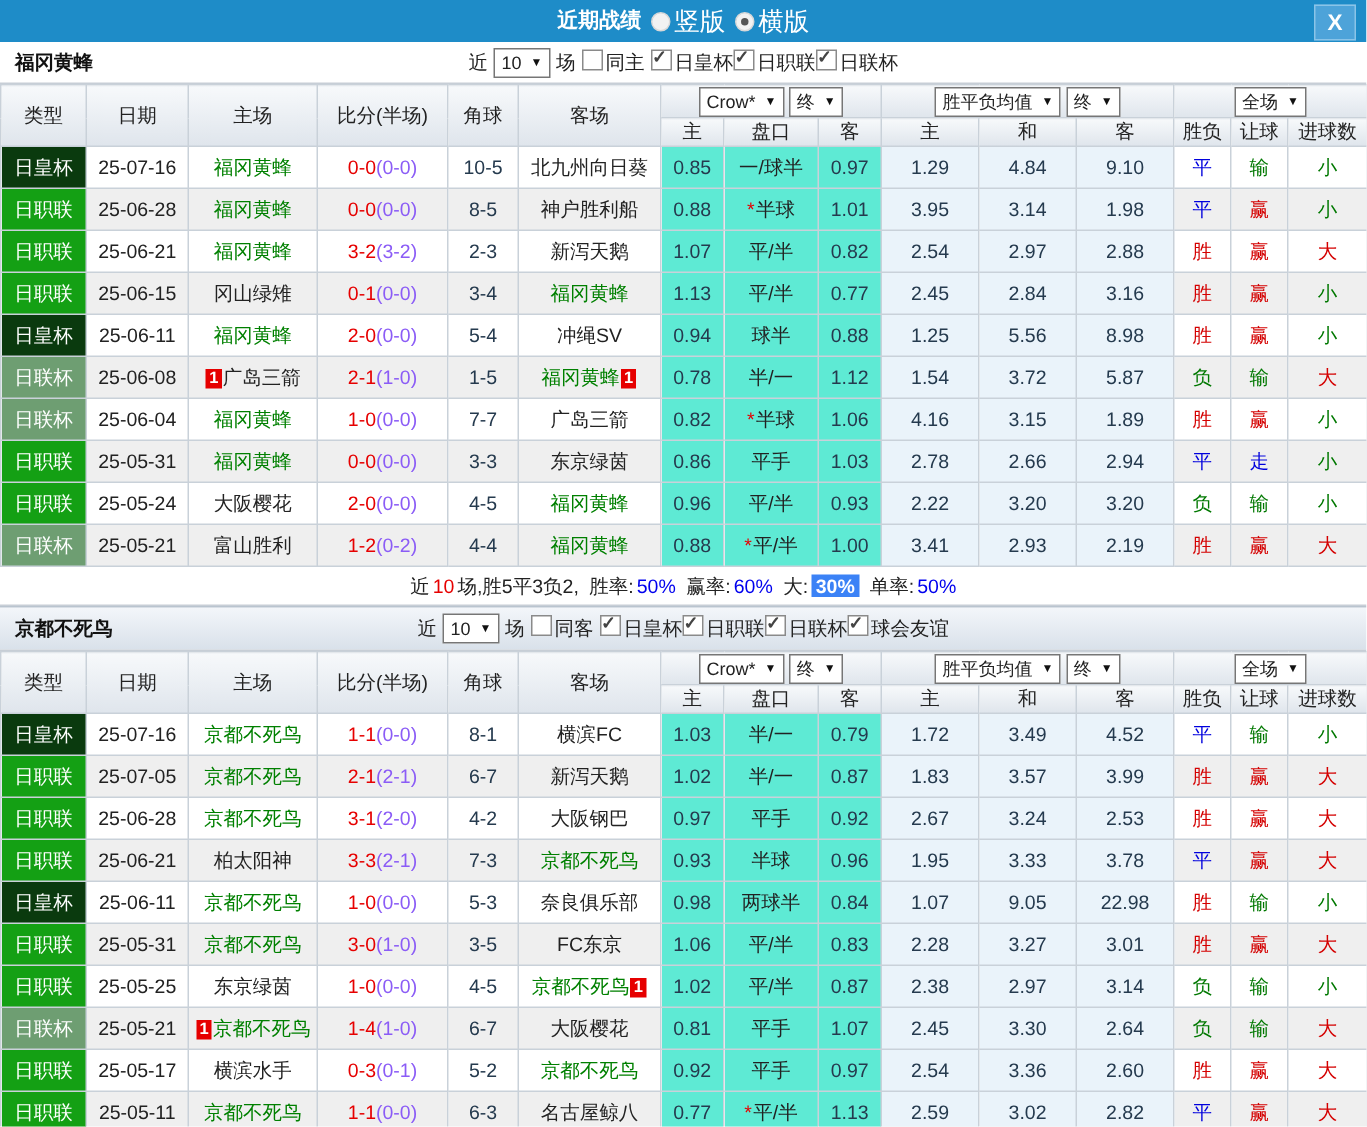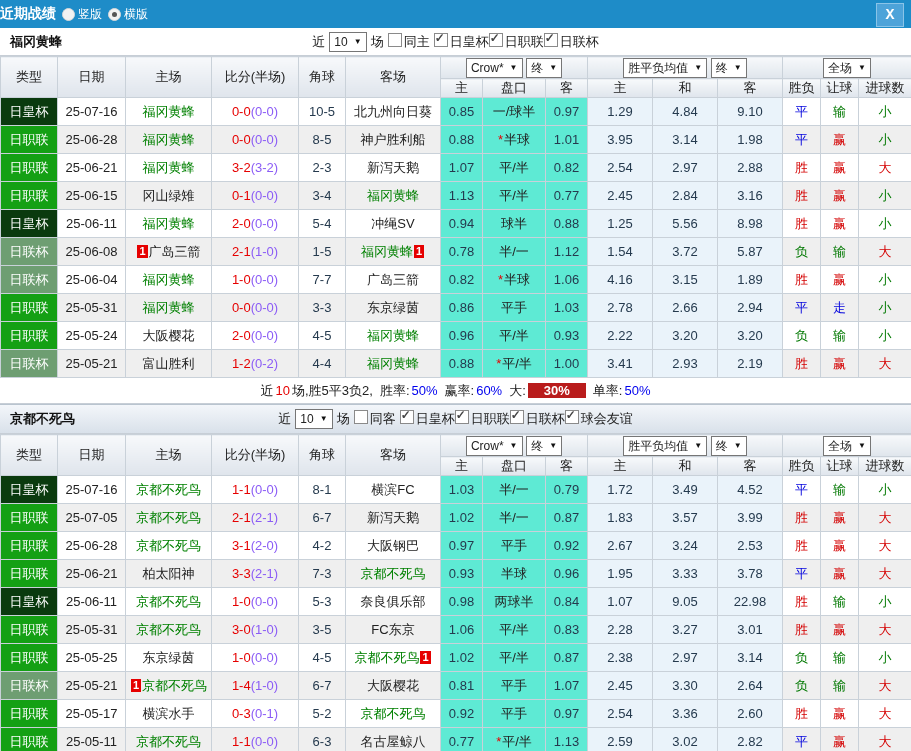--- a/index.html
+++ b/index.html
@@ -1,22 +1,22 @@
 <!DOCTYPE html>
 <html><head>
 <meta charset="utf-8">
 <style>
   html,body{margin:0;padding:0;width:911px;height:751px;overflow:hidden;background:#fff;
     font-family:"Liberation Sans",sans-serif;}
   .window{width:911px;height:751px;}
 
   
-  .titlebar{height:28px;background:#1e8cc8;position:relative;display:flex;align-items:center;justify-content:flex-start;gap:6px;font-family:Liberation Mono, monospace;}
+  .titlebar{height:28px;background:#1e8cc8;position:relative;display:flex;align-items:center;justify-content:center;gap:6px;}
   .title{color:#fff;font-weight:bold;font-size:14px;}
-  .radio-opt{display:inline-flex;align-items:center;gap:3px;color:#fff;font-size:12px;cursor:pointer;}
+  .radio-opt{display:inline-flex;align-items:center;gap:3px;color:#fff;font-size:17px;cursor:pointer;}
   .radio{width:11px;height:11px;border-radius:50%;background:#f2f2f2;border:1px solid #d9d9d9;display:inline-block;position:relative;}
   .radio.checked::after{content:"";position:absolute;left:3px;top:3px;width:5px;height:5px;border-radius:50%;background:#555;}
   .close-btn{position:absolute;right:7px;top:3px;width:26px;height:22px;background:#4da3d9;border:1px solid #8ac4e8;
     display:flex;align-items:center;justify-content:center;cursor:pointer;}
   .close-btn .x{color:#fff;font-weight:bold;font-size:15px;line-height:1;}
 
   
   .section-bar{height:27px;display:flex;align-items:center;position:relative;font-size:13px;border-bottom:1px solid #c7ced6;}
   .section-bar.first{background:#fff;}
   .section-bar.second{height:28px;background:linear-gradient(#f3f6fa,#d9e1ea);border-top:1px solid #b9c4cf;}
@@ -56,21 +56,21 @@
   .r-red{color:#d40000;}
   .r-blue{color:#0000dd;}
   .r-green{color:#007800;}
 
   
   .summary{height:25px;display:flex;align-items:center;justify-content:center;font-size:13px;color:#222;
     background:#fff;border-bottom:1px solid #c7ced6;}
   .summary span{margin:0 1px;}
   .sum-red{color:#e60000;}
   .sum-blue{color:#0000ee;}
-  .sum-green-box{background:#b91c1c;color:#fff;font-weight:bold;padding:0 16px;}
+  .sum-green-box{background:#3b82f6;color:#fff;font-weight:bold;padding:0 3px;}
   .sp{margin-left:6px !important;text-align:right;}
 
   col.w1{width:57px}col.w2{width:68px}col.w3{width:86px}col.w4{width:87px}col.w5{width:47px}
   col.w6{width:95px}col.w7{width:42px}col.w8{width:63px}col.w9{width:42px}col.w10{width:65px}
   col.w11{width:65px}col.w12{width:65px}col.w13{width:38px}col.w14{width:38px}col.w15{width:53px}
 </style>
 </head>
 <body>
 
 <div class="window">

